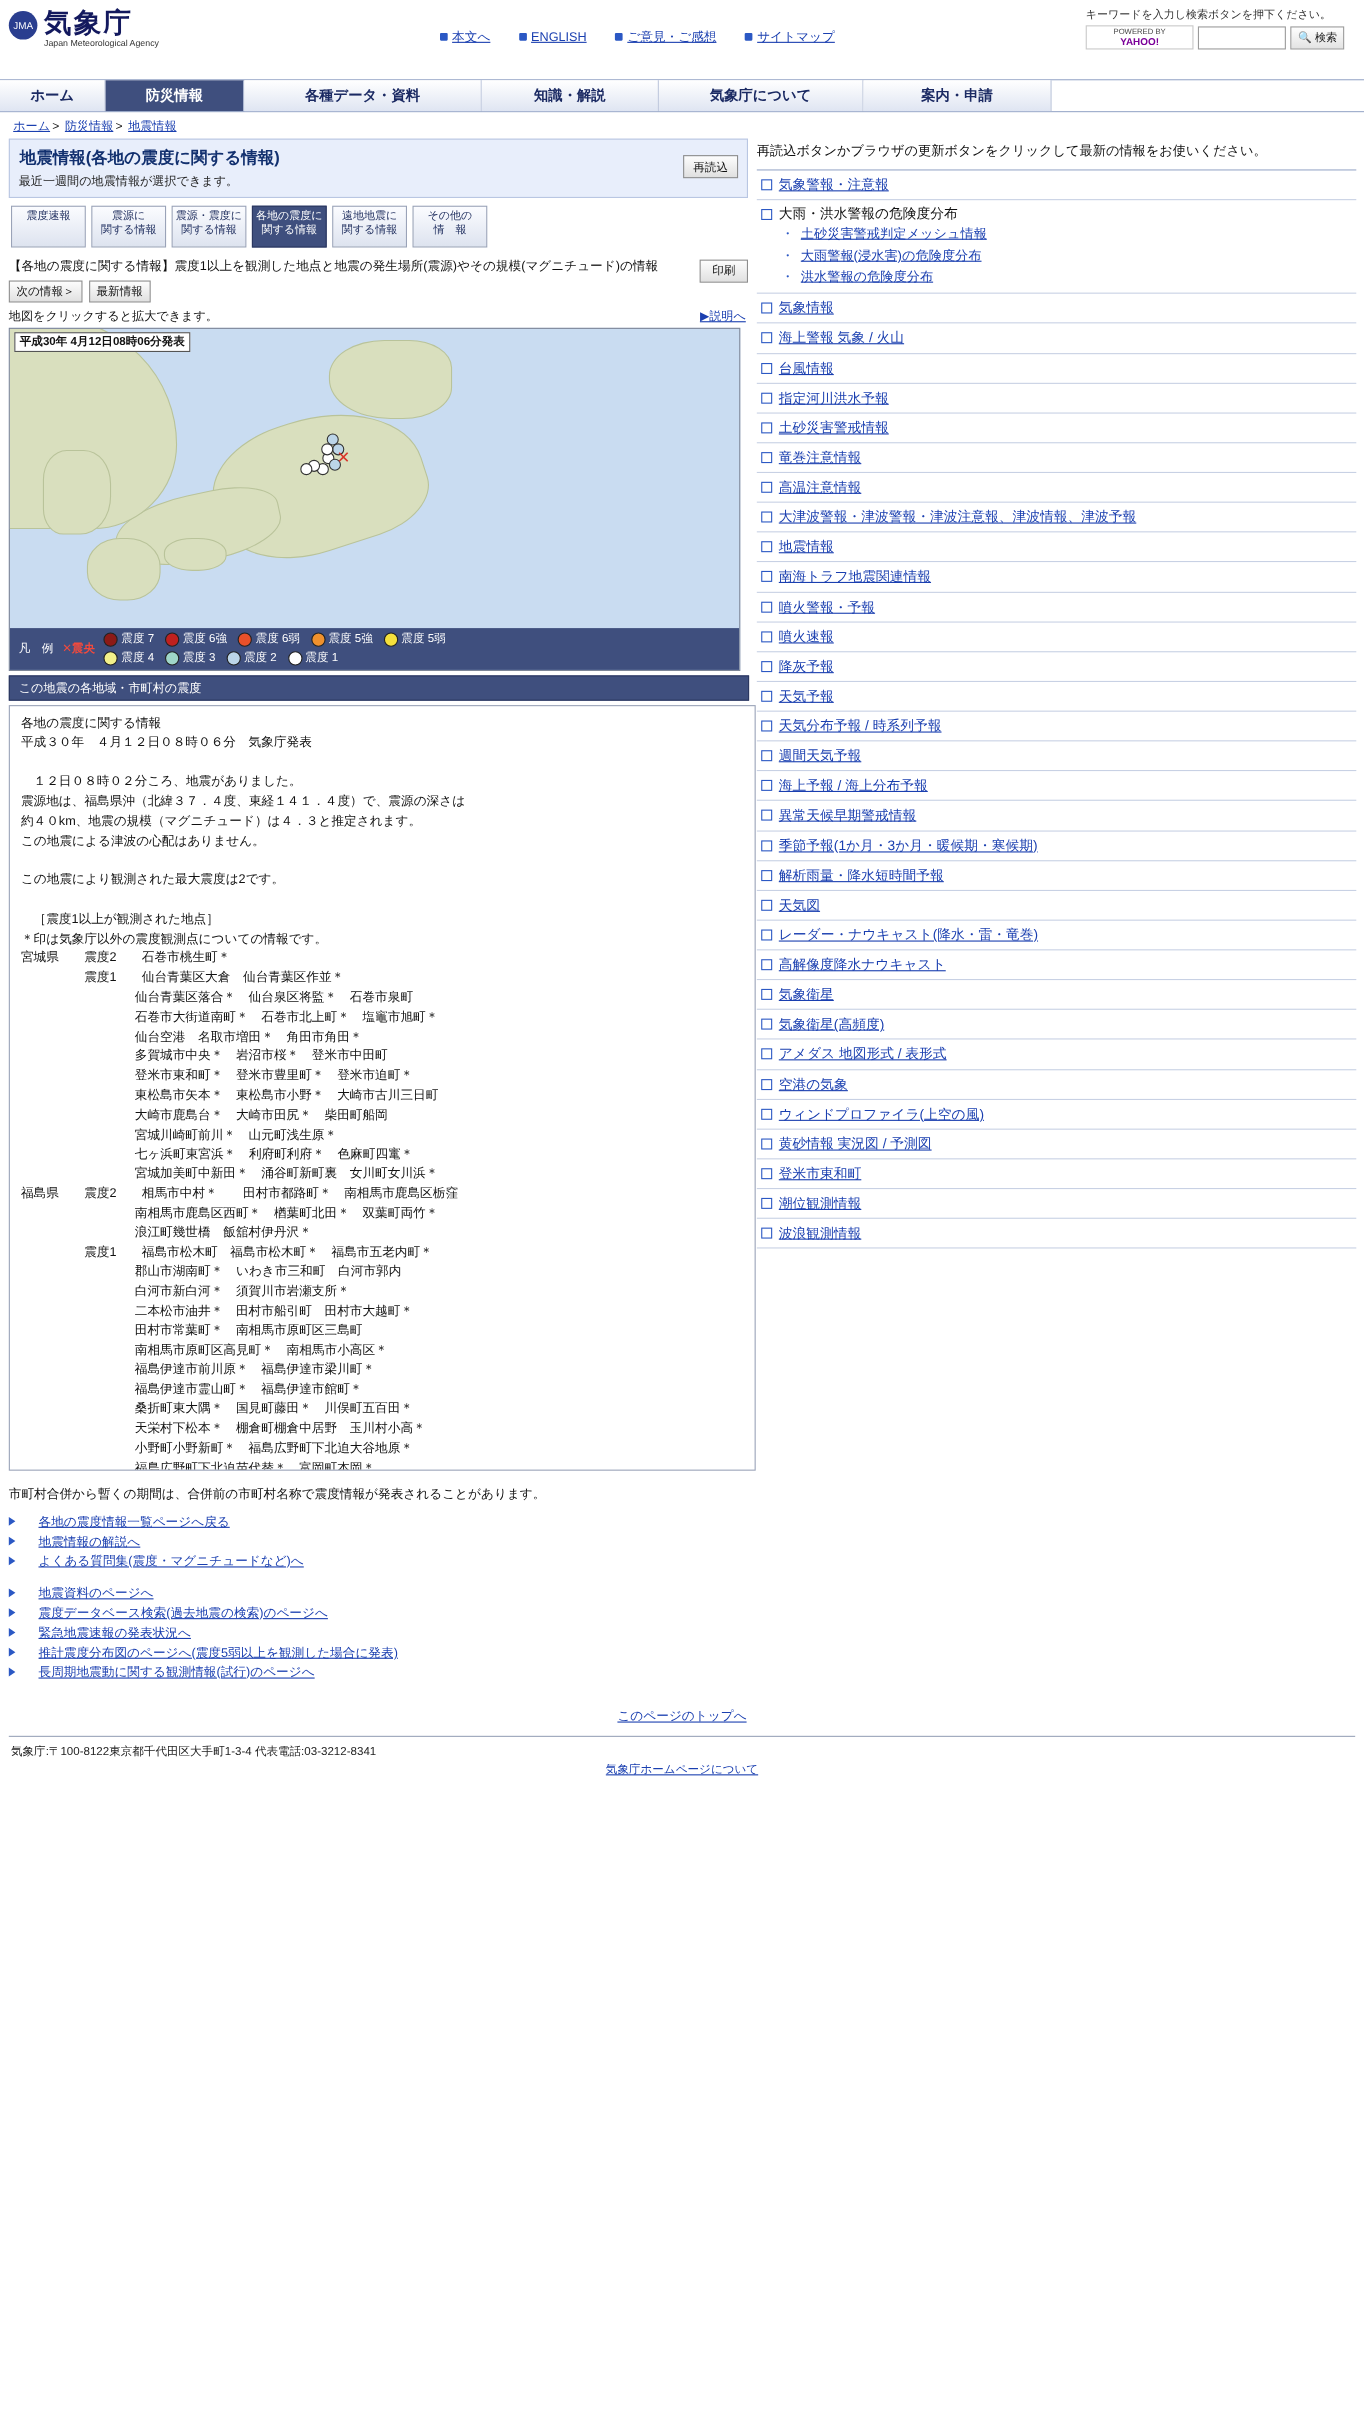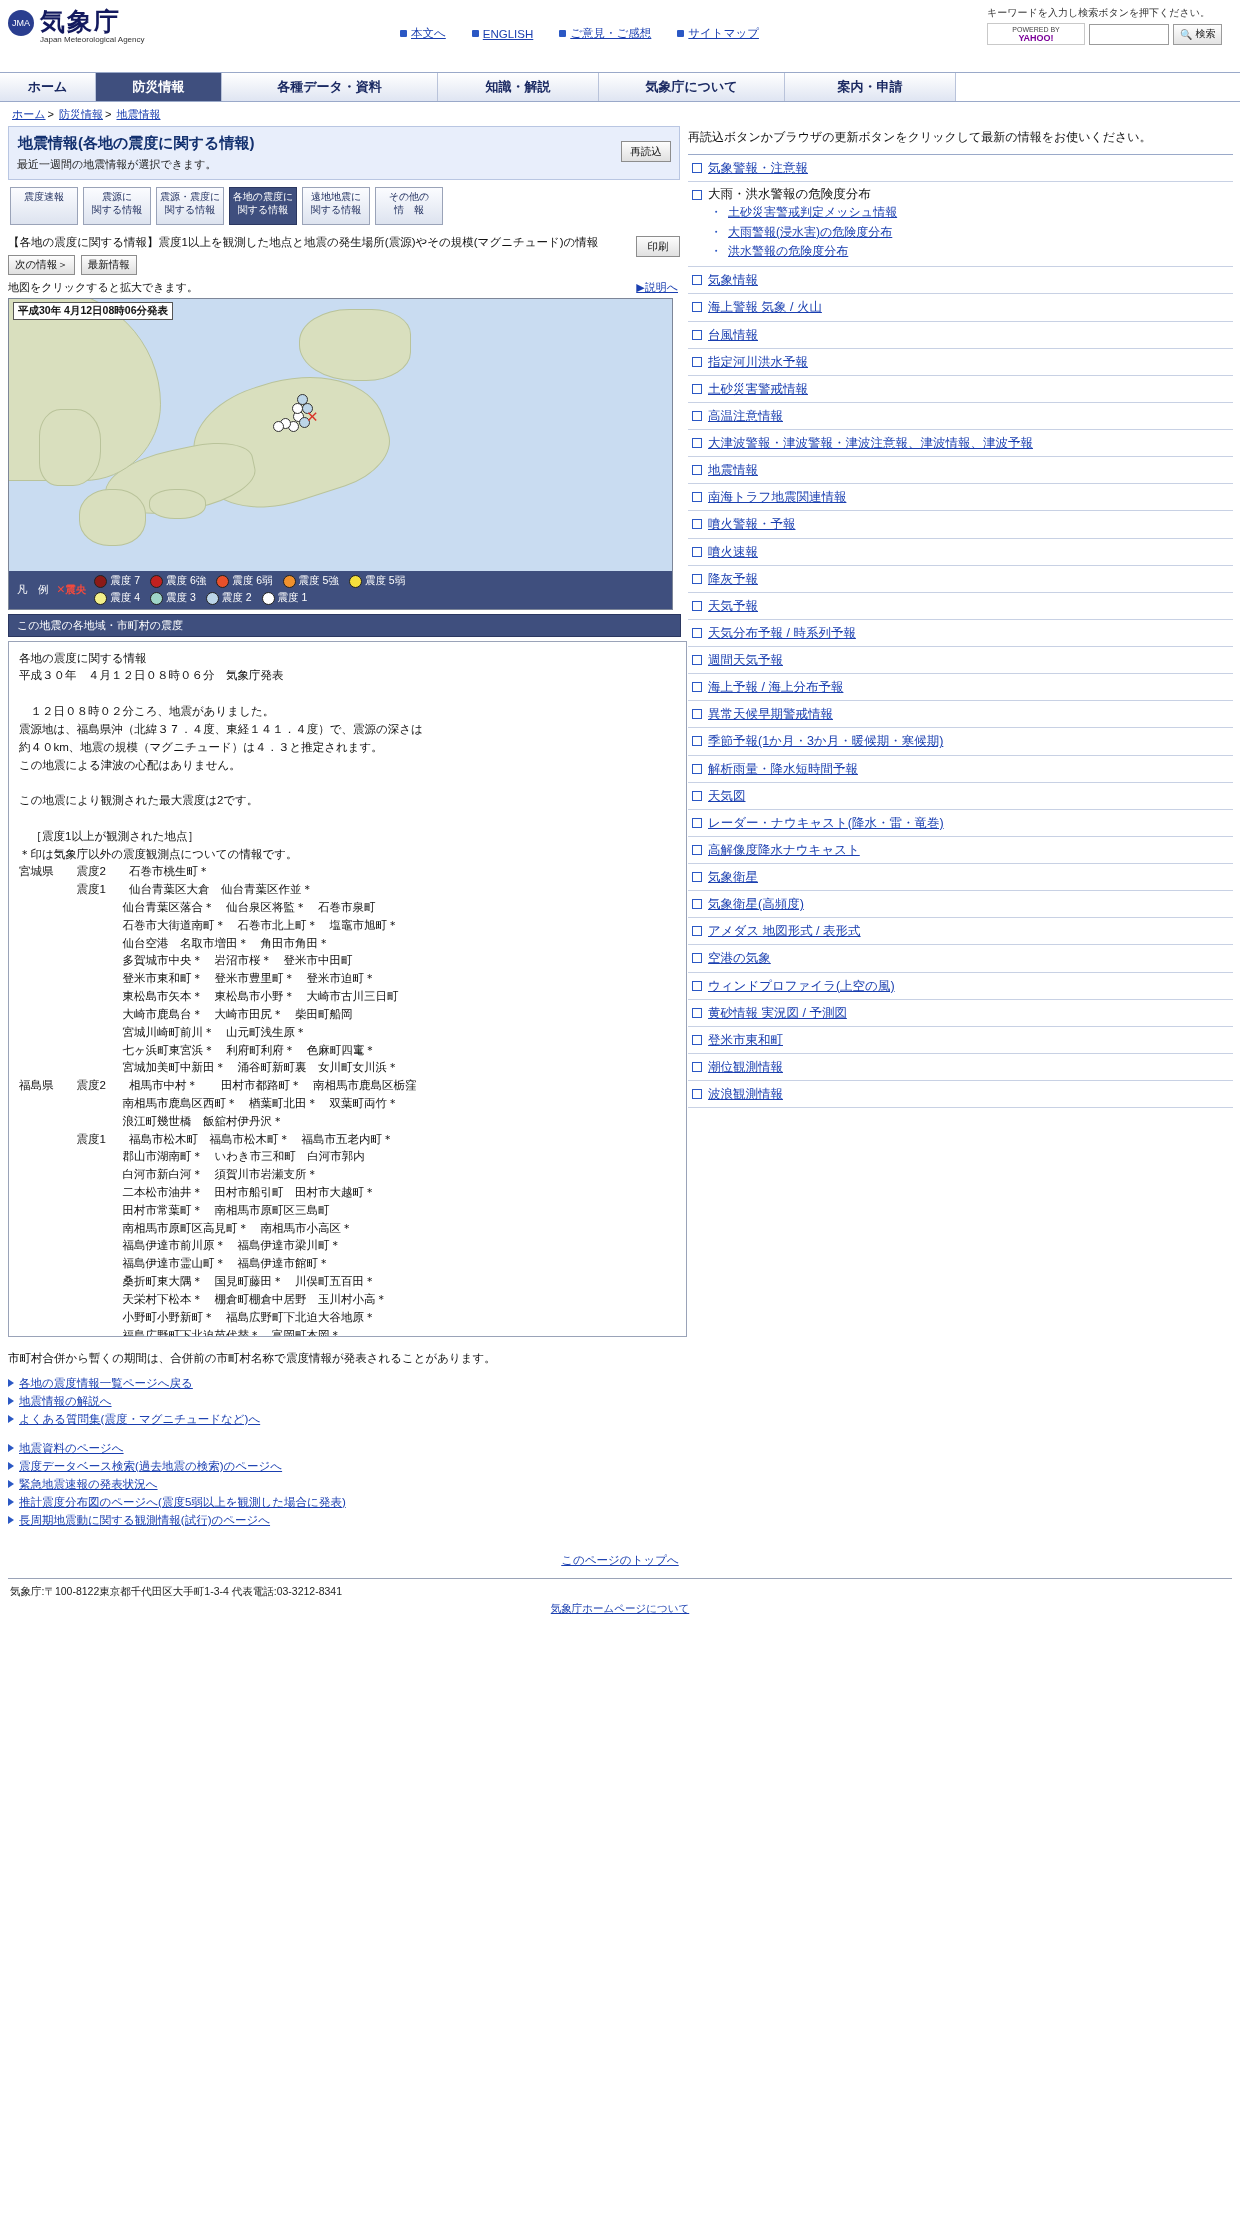--- a/index.html
+++ b/index.html
@@ -96,21 +96,21 @@
     display:flex;align-items:center;padding-left:8px;border:1px solid #2b3760;}
 
   
   .report{margin-top:4px;width:661px;height:680px;border:1px solid #9aa3b8;background:#fff;
     overflow:hidden;padding:8px 6px 6px 10px;font-size:11.5px;line-height:1.55;}
   .report pre{margin:0;font-family:"Liberation Sans","DejaVu Sans",sans-serif;font-size:11.5px;
     line-height:1.55;white-space:pre-wrap;}
 
   .note{margin-top:14px;font-size:11.5px;}
   .linklist{margin-top:10px;}
-  .linklist .row{display:flex;align-items:center;gap:5px;margin:3px 0;font-size:11.5px;}
+  .linklist .row{display:flex;align-items:center;gap:21px;margin:3px 0;font-size:11.5px;}
   .tri{width:0;height:0;border-left:6px solid #2b58c4;border-top:4px solid transparent;
     border-bottom:4px solid transparent;display:inline-block;}
   .gap{height:8px;}
 
   .totop{text-align:center;margin:22px 0 10px 0;font-size:11.5px;}
   .footline{border-top:1px solid #9aa3b8;margin:6px 8px 0 8px;}
   .footer{padding:6px 10px 14px 10px;font-size:10.5px;color:#222;}
   .footer a{display:block;margin-top:3px;text-align:center;}
 
   
@@ -432,20 +432,24 @@
         <div class="ritem">
             <span class="sq"></span>
             <a href="#">指定河川洪水予報</a>
           </div>
         <div class="ritem">
             <span class="sq"></span>
             <a href="#">土砂災害警戒情報</a>
           </div>
         <div class="ritem">
             <span class="sq"></span>
+            <a href="#">竜巻注意情報</a>
+          </div>
+        <div class="ritem">
+            <span class="sq"></span>
             <a href="#">高温注意情報</a>
           </div>
         <div class="ritem">
             <span class="sq"></span>
             <a href="#">大津波警報・津波警報・津波注意報、津波情報、津波予報</a>
           </div>
         <div class="ritem">
             <span class="sq"></span>
             <a href="#">地震情報</a>
           </div>

